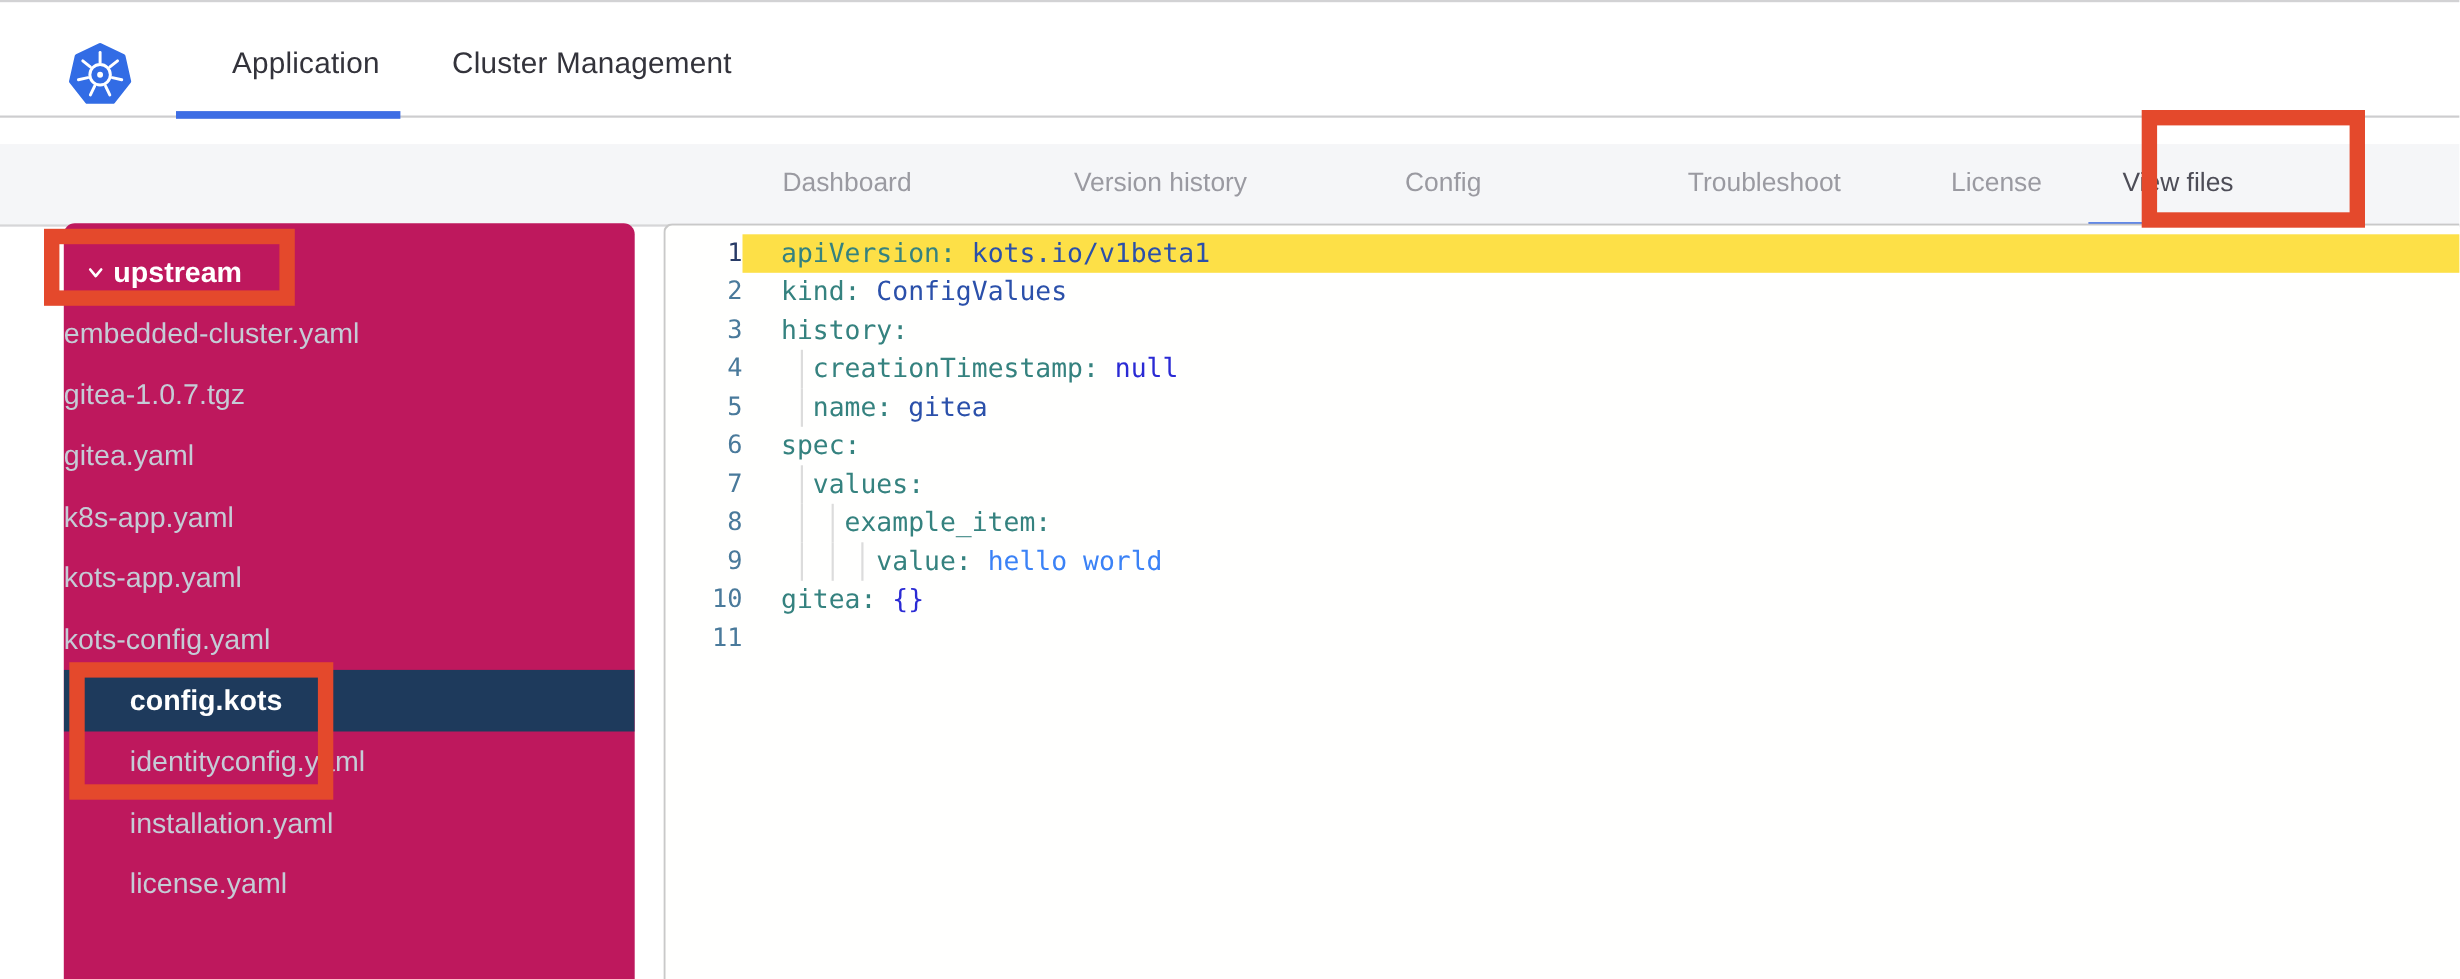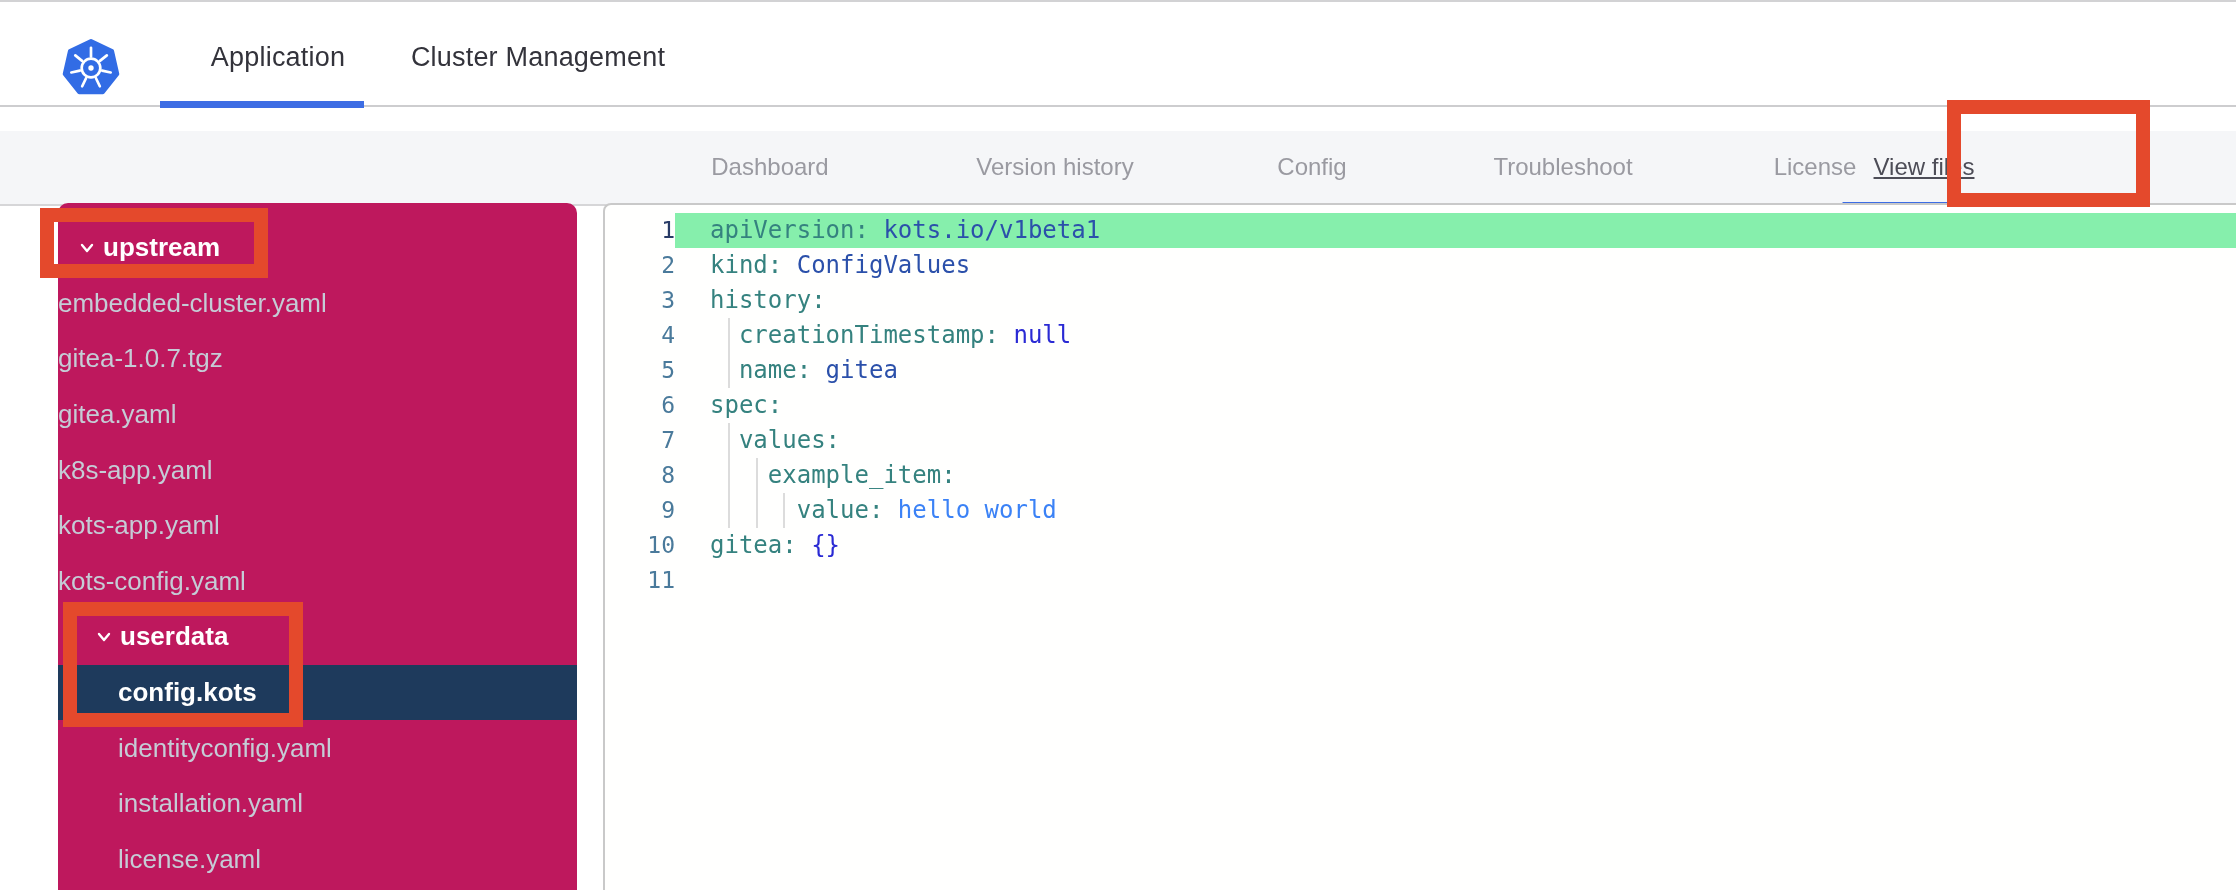--- a/index.html
+++ b/index.html
@@ -15,22 +15,22 @@
   .topnav-tab.t0 { left:262px; transform:translateX(-50%); }
   .topnav-tab.t1 { left:522px; transform:translateX(-50%); }
   .topnav-underline { position:absolute; left:160px; top:99px; width:204px; height:7px; background:#3d6de4; }
 
   
   .subnav { position:absolute; left:0; top:107px; width:2236px; height:75px;
             background:#f5f6f8; border-bottom:2px solid #d6d6d8;margin-top:24px; }
   .subnav-tab { position:absolute; top:22px; transform:translateX(-50%); font-size:24px;
                 color:#9a9aa1; white-space:nowrap; cursor:pointer; }
   .subnav-tab.t0 { left:770px; } .subnav-tab.t1 { left:1055px; }
-  .subnav-tab.t2 { left:1312px; } .subnav-tab.t3 { left:1563px;text-align:center; }
-  .subnav-tab.t4 { left:1815px; } .subnav-tab.t5 { left:1924px;text-decoration:underline; }
+  .subnav-tab.t2 { left:1312px; } .subnav-tab.t3 { left:1604px;text-align:center; }
+  .subnav-tab.t4 { left:1815px; } .subnav-tab.t5 { left:1980px; }
   .subnav-tab.active { color:#4d4d57; }
   .tab-underline { position:absolute; left:50%; transform:translateX(-50%); top:49px;
                    width:162px; height:6px; background:#3d6de4; }
 
   
   .sidebar { position:absolute; left:58px; top:203px; width:519px; height:687px;
              background:#be185d; border-radius:10px 10px 0 0; padding-top:17px; overflow:hidden; }
   .tree-row { position:relative; height:55.6px; display:flex; align-items:center; cursor:pointer;
               font-size:26px; color:#c5ccd6; }
   .tree-row .chev { width:20px; height:20px; margin-right:6px; flex:0 0 auto; }
@@ -43,21 +43,21 @@
 
   
   .editor { position:absolute; left:603px; top:203px; width:1633px; height:687px;
             background:#fffffe; border-top:2px solid #c9c9c9; border-left:2px solid #c9c9c9;
             border-radius:8px 0 0 0; padding-top:8px; cursor:text; }
   .code-line { position:relative; display:flex; height:35px; line-height:35px;
                font-family:"DejaVu Sans Mono", monospace; font-size:24px; white-space:pre; }
   .code-line .ln { flex:0 0 70px; text-align:right; color:#4a7a9b; font-size:23px; cursor:pointer; }
   .code-line .lb { position:relative; flex:1 1 auto; padding-left:35px; }
   .code-line.active .ln { color:#283b66; }
-  .code-line.active .lb { background:#86efac; }
+  .code-line.active .lb { background:#fde047; }
   .g { position:absolute; top:0; bottom:0; width:2px; background:#dcdcdc; }
   .tok-key   { color:#35827f; }
   .tok-val   { color:#2b50aa; }
   .tok-str   { color:#3b82f6; }
   .tok-const { color:#2a2ad4; }
   .tok-plain { color:#333; }
 
   
   .anno { position:absolute; border:14px solid #e4492c; pointer-events:none; z-index:50; }
   .anno.a-viewfiles { left:1947px; top:100px;  width:203px; height:107px; }
@@ -119,26 +119,20 @@
         </div>
         <div class="tree-row file l1">
           <span>k8s-app.yaml</span>
         </div>
         <div class="tree-row file l1">
           <span>kots-app.yaml</span>
         </div>
         <div class="tree-row file l1">
           <span>kots-config.yaml</span>
         </div>
-        <div class="tree-row folder l1">
-          <svg class="chev" viewBox="0 0 20 20">
-            <polyline points="5,7 10,13 15,7" fill="none" stroke="#ffffff" stroke-width="2.4" stroke-linecap="round" stroke-linejoin="round"></polyline>
-          </svg>
-          <span>userdata</span>
-        </div>
         <div class="tree-row file l2 selected">
           <span>config.kots</span>
         </div>
         <div class="tree-row file l2">
           <span>identityconfig.yaml</span>
         </div>
         <div class="tree-row file l2">
           <span>installation.yaml</span>
         </div>
         <div class="tree-row file l2">

